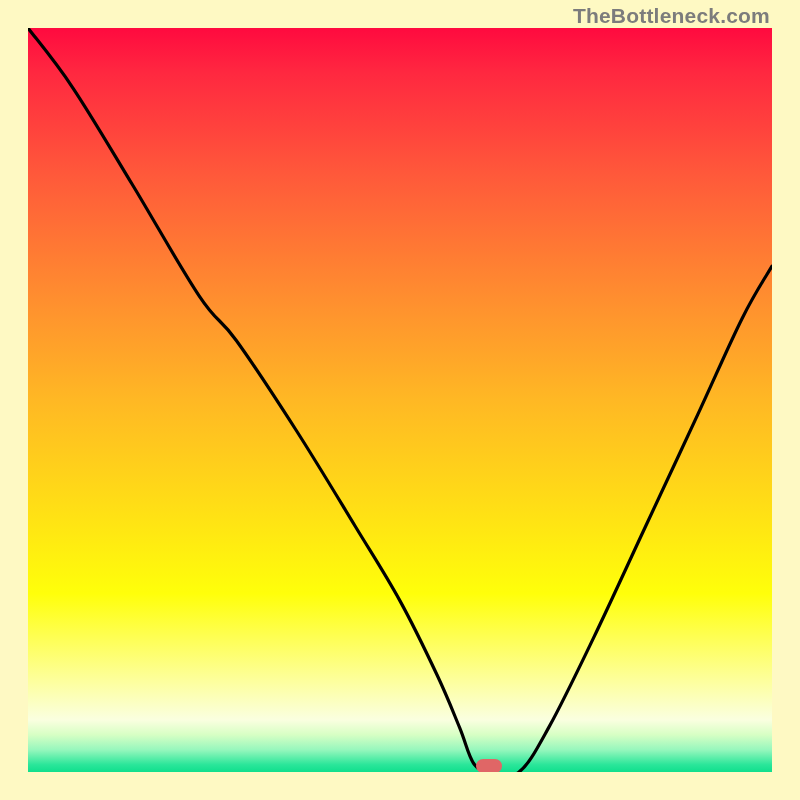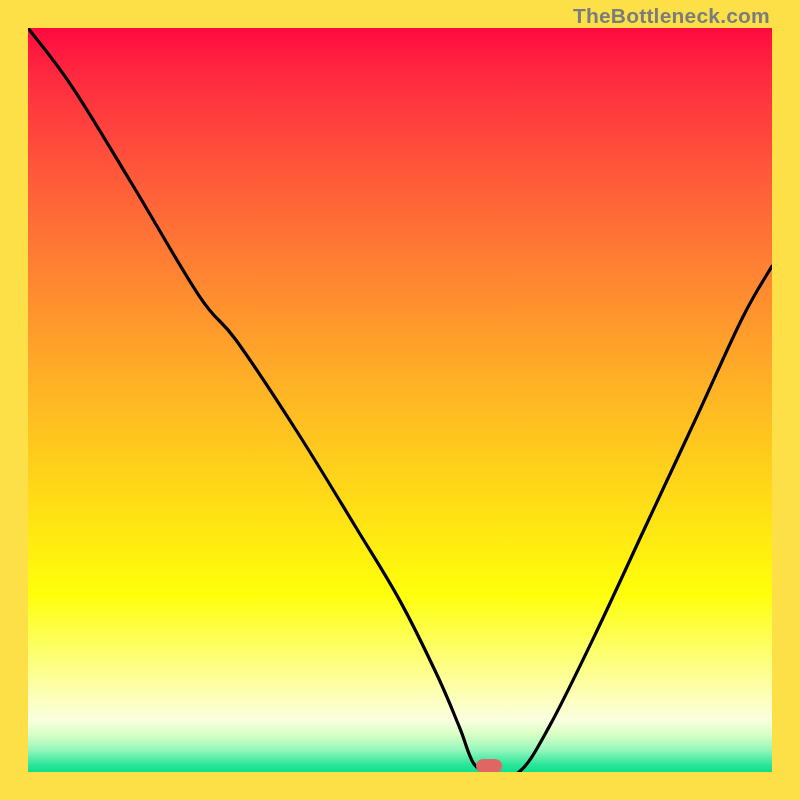--- a/index.html
+++ b/index.html
@@ -7,21 +7,21 @@
     padding: 0;
     width: 800px;
     height: 800px;
     background: #000;
     overflow: hidden;
   }
   .chart-container {
     position: relative;
     width: 800px;
     height: 800px;
-    background: #fde047;
+    background: #fef9c3;
   }
   .plot-area {
     position: absolute;
     left: 28px;
     top: 28px;
     width: 744px;
     height: 744px;
     overflow: hidden;
   }
   .gradient-bg {

